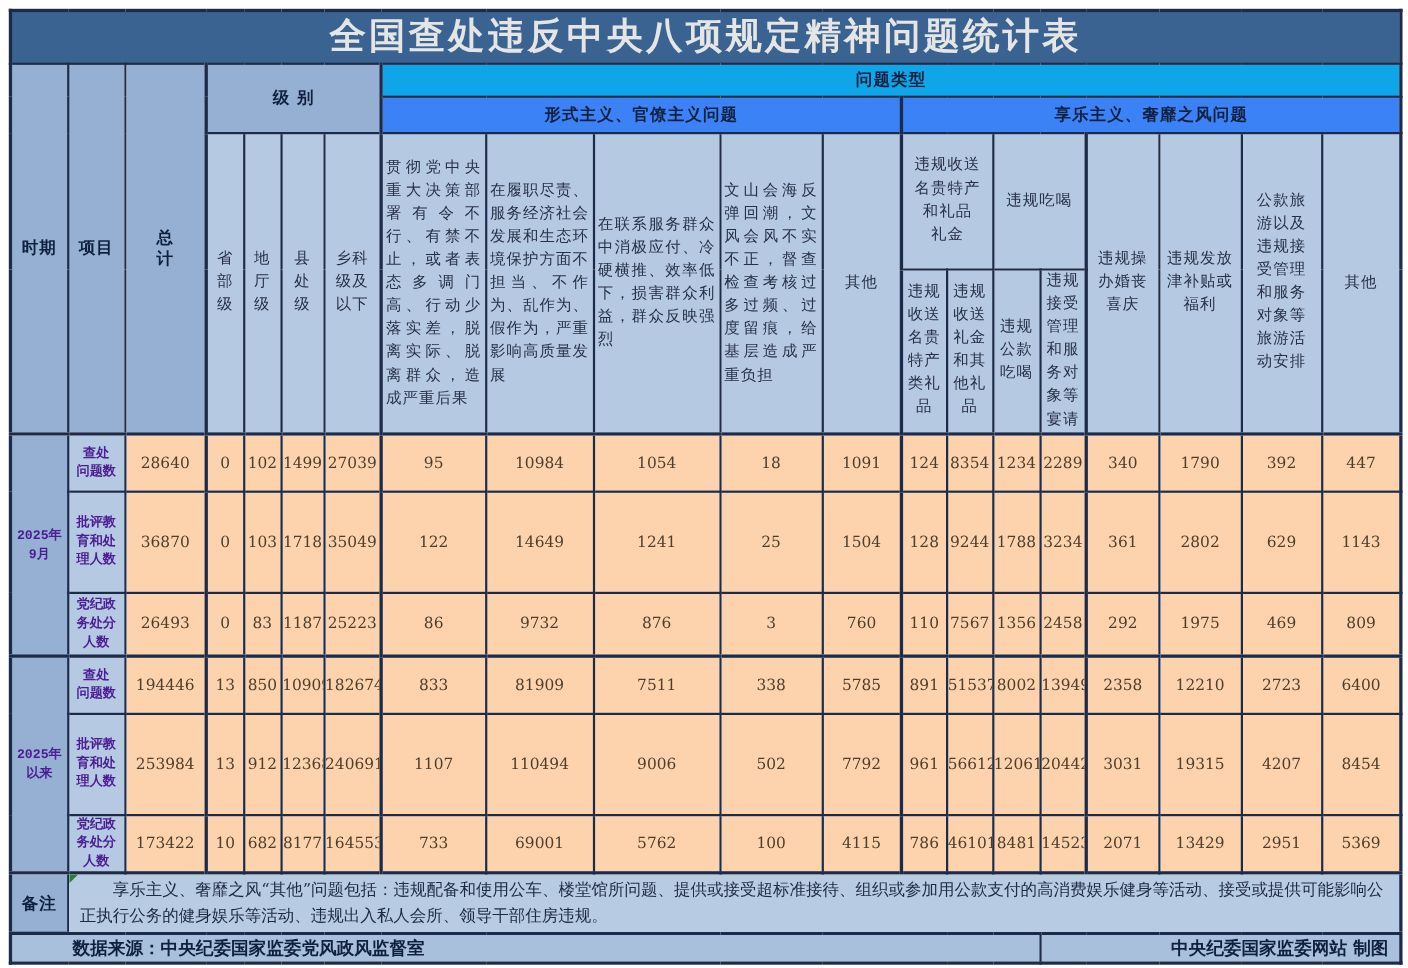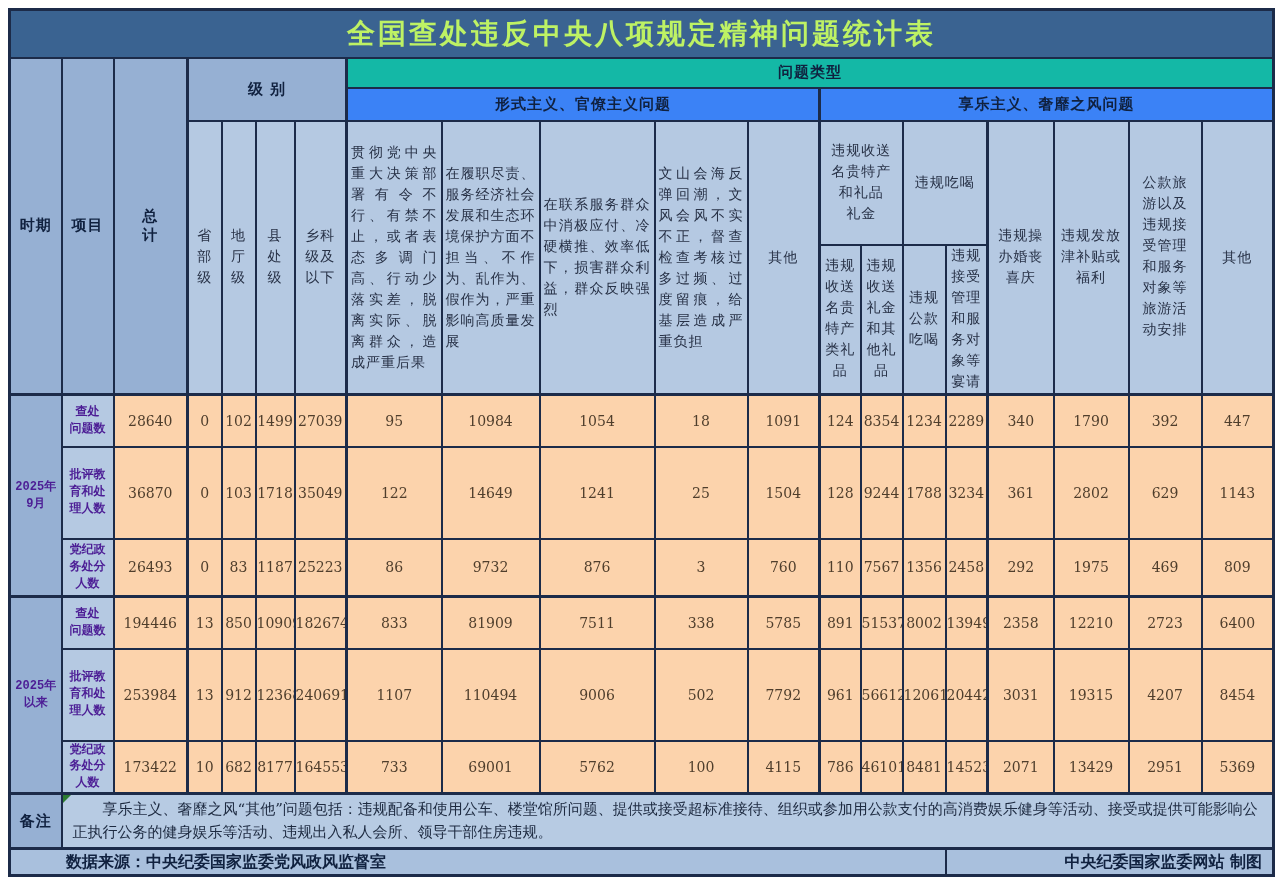--- a/index.html
+++ b/index.html
@@ -3,28 +3,28 @@
 <meta charset="utf-8">
 <style>
   html,body{margin:0;padding:0;background:#ffffff;}
   .page{position:relative;width:1280px;height:880px;background:#ffffff;box-sizing:border-box;padding:8px;overflow:hidden;
         font-family:"DejaVu Sans","Liberation Sans",sans-serif;}
   table.stat{border-collapse:collapse;table-layout:fixed;width:1264px;border:3px solid #1c2b49;}
   td{border:2px solid #1c2b49;vertical-align:middle;text-align:center;padding:0;overflow:hidden;box-sizing:border-box;}
 
   
   .med   {background:#96b0d3;}
-  .band1 {background:#14b8a6;}
+  .band1 {background:#0ea5e9;}
   .band2 {background:#3b82f6;}
   .light {background:#b5c9e2;}
   .peach {background:#fcd3ac;}
 
   
-  .t-title{background:#3a6391;color:#bef264;font-family:Liberation Serif, serif;
-           font-weight:bold;font-size:28px;letter-spacing:3px;}
+  .t-title{background:#3a6391;color:#e5e5e5;font-family:Liberation Serif, serif;
+           font-weight:bold;font-size:33px;letter-spacing:3px;}
   .h-sans {font-weight:bold;font-size:15px;color:#10213f;letter-spacing:1px;}
   .h-serif{font-family:"DejaVu Serif","Liberation Serif",serif;font-weight:normal;font-size:14px;
            color:#273146;letter-spacing:1px;line-height:1.5;}
   .pre{white-space:pre-line;font-family:Liberation Mono, monospace;}
   .just{text-align:justify;padding:4px 3px;}
   .num{font-family:"DejaVu Serif","Liberation Serif",serif;font-size:14px;color:#4f3e2c;}
   .rlabel{font-weight:bold;font-size:12px;color:#4c1d95;line-height:1.4;}
 
   
   .bl3{border-left:3px solid #1c2b49;}

